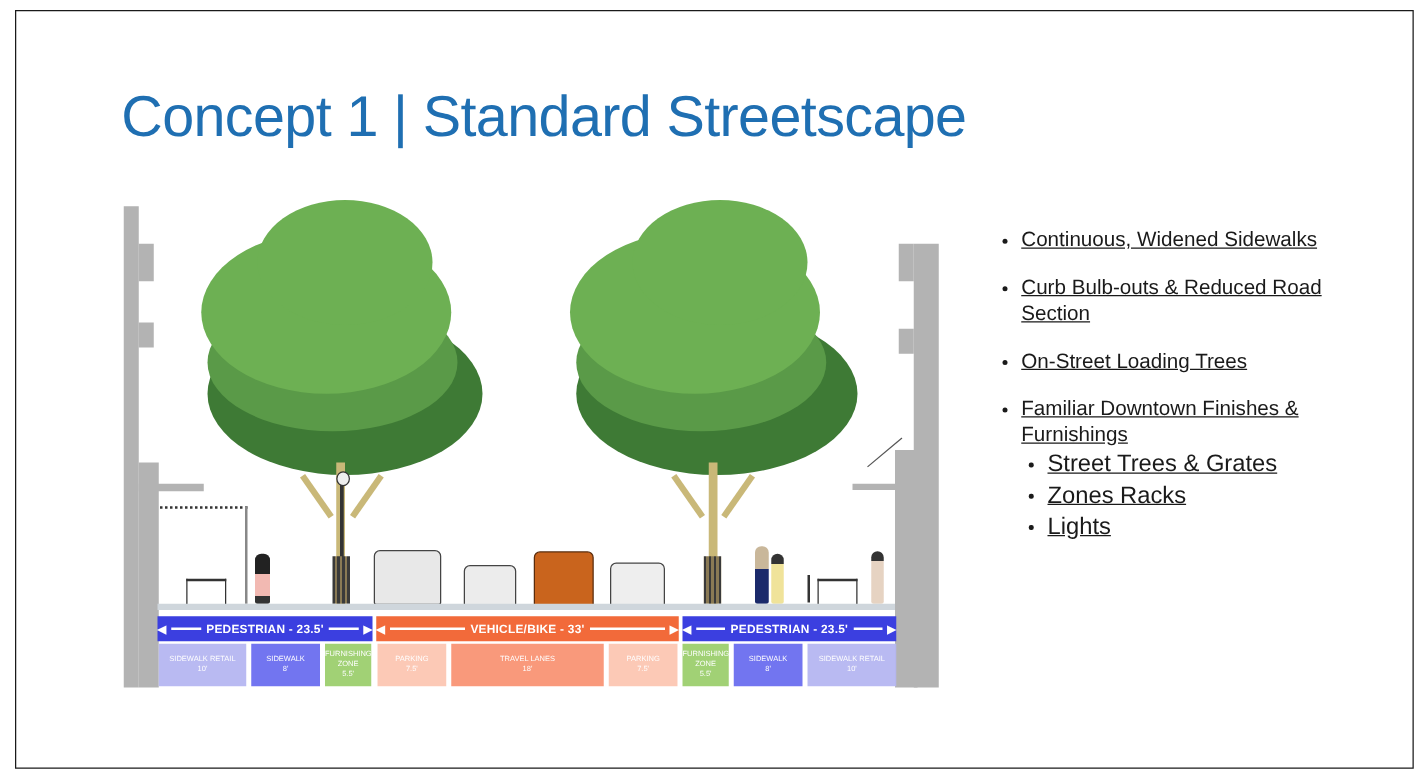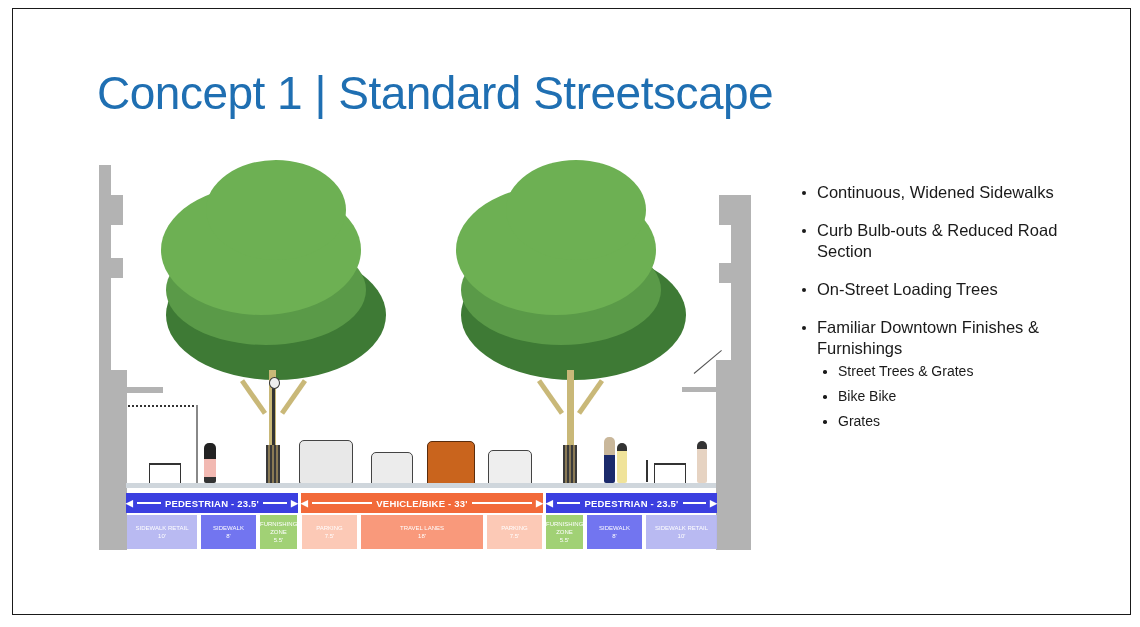--- a/index.html
+++ b/index.html
@@ -13,24 +13,24 @@
   .canopy-light{position:absolute;border-radius:50%;background:#6db053;}
   .trunk{position:absolute;background:#c9b878;}
   .grate{position:absolute;background:repeating-linear-gradient(90deg,#3a3a3a 0 2px,#8a7a55 2px 4px);}
   .ground{position:absolute;background:#cfd6dc;}
   .bar{position:absolute;height:20px;display:flex;align-items:center;justify-content:center;color:#fff;font-family:"Liberation Sans",sans-serif;font-size:9.5px;font-weight:bold;letter-spacing:.2px;}
   .bar .line{flex:1;height:1.5px;background:#fff;margin:0 4px;position:relative;}
   .bar .arr-l,.bar .arr-r{font-size:9px;}
   .zone{position:absolute;height:34px;color:#fff;font-family:"Liberation Sans",sans-serif;font-size:6px;text-align:center;display:flex;flex-direction:column;justify-content:center;line-height:8px;opacity:.95;}
   .car{position:absolute;border-radius:5px 5px 2px 2px;}
   .person{position:absolute;}
-  .bullets{position:absolute;left:800px;top:182px;width:300px;font-family:"Liberation Sans",sans-serif;color:#1a1a1a;}
+  .bullets{position:absolute;left:800px;top:182px;width:300px;font-family:"Liberation Sans",sans-serif;color:#1a1a1a;text-decoration:underline;}
   .b1{position:relative;font-size:16.5px;line-height:21px;padding-left:17px;margin-bottom:17px;}
   .b1::before{content:"";position:absolute;left:2px;top:9px;width:4px;height:4px;border-radius:50%;background:#1a1a1a;}
-  .b2{position:relative;font-size:14px;line-height:19px;padding-left:38px;margin-top:2px;margin-bottom:6px;}
+  .b2{position:relative;font-size:19px;line-height:19px;padding-left:38px;margin-top:2px;margin-bottom:6px;}
   .b2::before{content:"";position:absolute;left:23px;top:8px;width:3.5px;height:3.5px;border-radius:50%;background:#1a1a1a;}
   .sub-list{margin-top:-14px;margin-bottom:0;}
 </style>
 </head>
 <body>
 
 <div class="slide"></div>
 
 <div class="title">Concept 1 | Standard Streetscape</div>
 
@@ -147,16 +147,16 @@
     </div>
 </div>
 
 <div class="bullets">
   <div class="b1">Continuous, Widened Sidewalks</div>
   <div class="b1">Curb Bulb-outs &amp; Reduced Road Section</div>
   <div class="b1">On-Street Loading Trees</div>
   <div class="b1">Familiar Downtown Finishes &amp; Furnishings</div>
   <div class="sub-list">
     <div class="b2">Street Trees &amp; Grates</div>
-    <div class="b2">Bike Bike</div>
-    <div class="b2">Grates</div>
+    <div class="b2">Zones Racks</div>
+    <div class="b2">Lights</div>
   </div>
 </div>
 
 </body></html>

